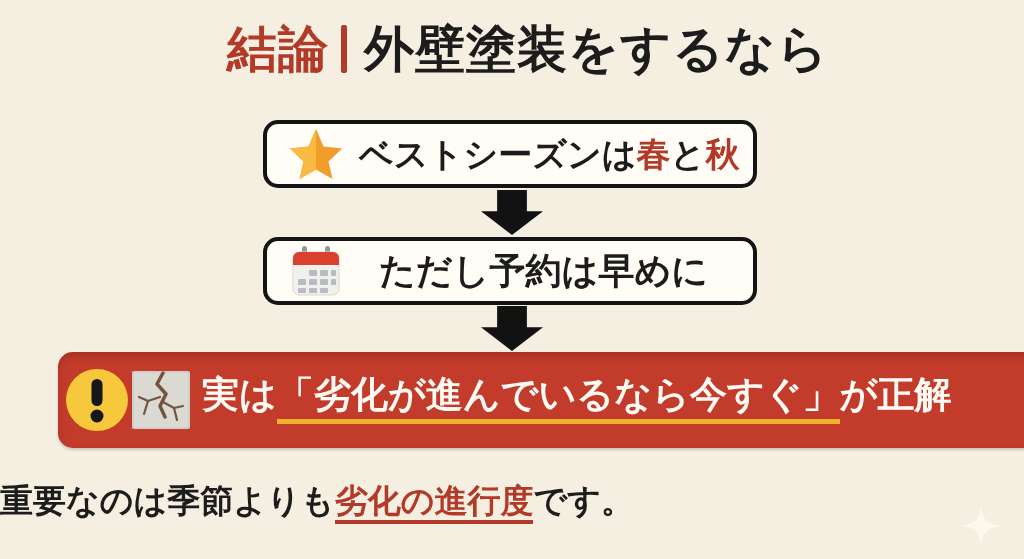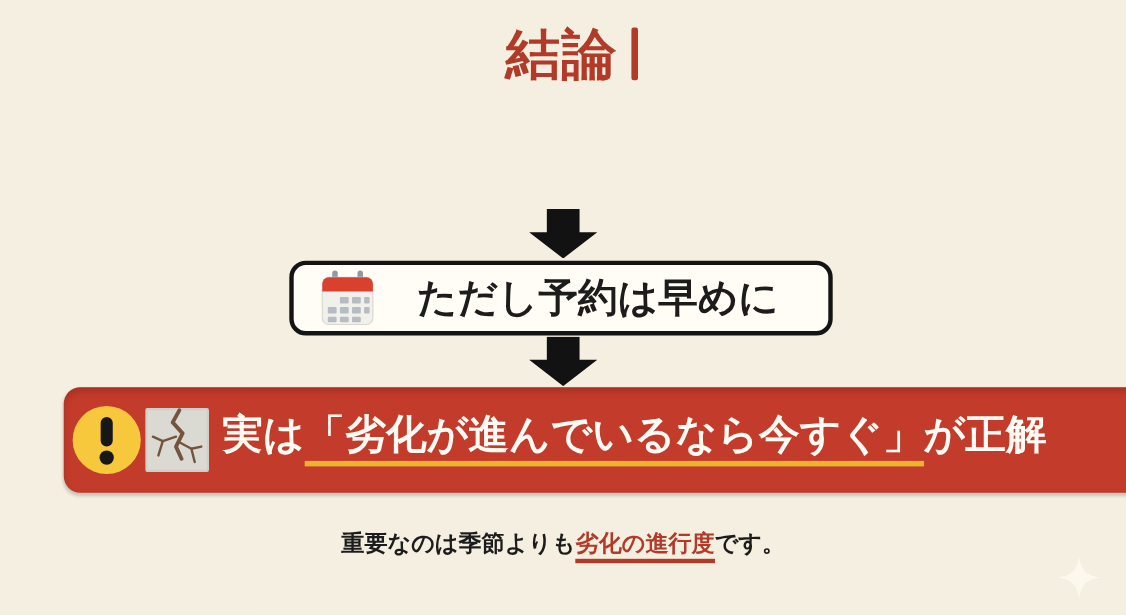--- a/index.html
+++ b/index.html
@@ -57,39 +57,51 @@
     margin-left:12px;color:#fdfbf4;font-size:37px;font-weight:800;line-height:1;
   }
   .alert-highlight{
     display:inline-block;
     border-bottom:5px solid #edb32c;
     padding-bottom:6px;
   }
   
   .footer{
     position:absolute;top:484px;left:0;width:100%;
-    text-align:center;font-size:21px;font-weight:800;line-height:1;white-space:nowrap;
+    text-align:left;font-size:33px;font-weight:800;line-height:1;white-space:nowrap;
   }
   .footer-highlight{
     display:inline-block;color:#b23a28;
     border-bottom:4px solid #b23a28;padding-bottom:3px;
   }
   
   .sparkle{position:absolute;right:22px;bottom:8px;opacity:.9;}
 </style>
 </head>
 <body>
 
 <div class="canvas">
 
   <div class="title">
     <span class="badge">結論</span>
     <span class="divider"></span>
+    <span class="main">外壁塗装をするなら</span>
   </div>
 
+  <div class="step-box" id="step1">
+    <span class="icon">
+      <svg width="54" height="52" viewBox="0 0 54 52" aria-hidden="true">
+        <polygon points="27,1 34.5,18.5 53,20.5 39.5,33.5 43.5,51 27,41.5 10.5,51 14.5,33.5 1,20.5 19.5,18.5" fill="#f09d2a"></polygon>
+        <polygon points="27,1 27,41.5 10.5,51 14.5,33.5 1,20.5 19.5,18.5" fill="#f9ba43"></polygon>
+      </svg>
+    </span>
+    <span class="step-text">
+      <span>ベストシーズンは</span><span class="red">春</span><span>と</span><span class="red">秋</span>
+    </span>
+  </div>
 
   <div class="arrow" id="arrow1"></div>
 
   <div class="step-box" id="step2">
     <span class="icon">
       <svg width="54" height="54" viewBox="0 0 54 54" aria-hidden="true">
         <rect x="13" y="2" width="5" height="11" rx="2.5" fill="#8d9aa3"></rect>
         <rect x="36" y="2" width="5" height="11" rx="2.5" fill="#8d9aa3"></rect>
         <rect x="4" y="8" width="46" height="43" rx="6" fill="#f1f0ea" stroke="#d9d7cf" stroke-width="1"></rect>
         <path d="M4 14 a6 6 0 0 1 6 -6 h34 a6 6 0 0 1 6 6 v7 H4 z" fill="#d9402e"></path>

